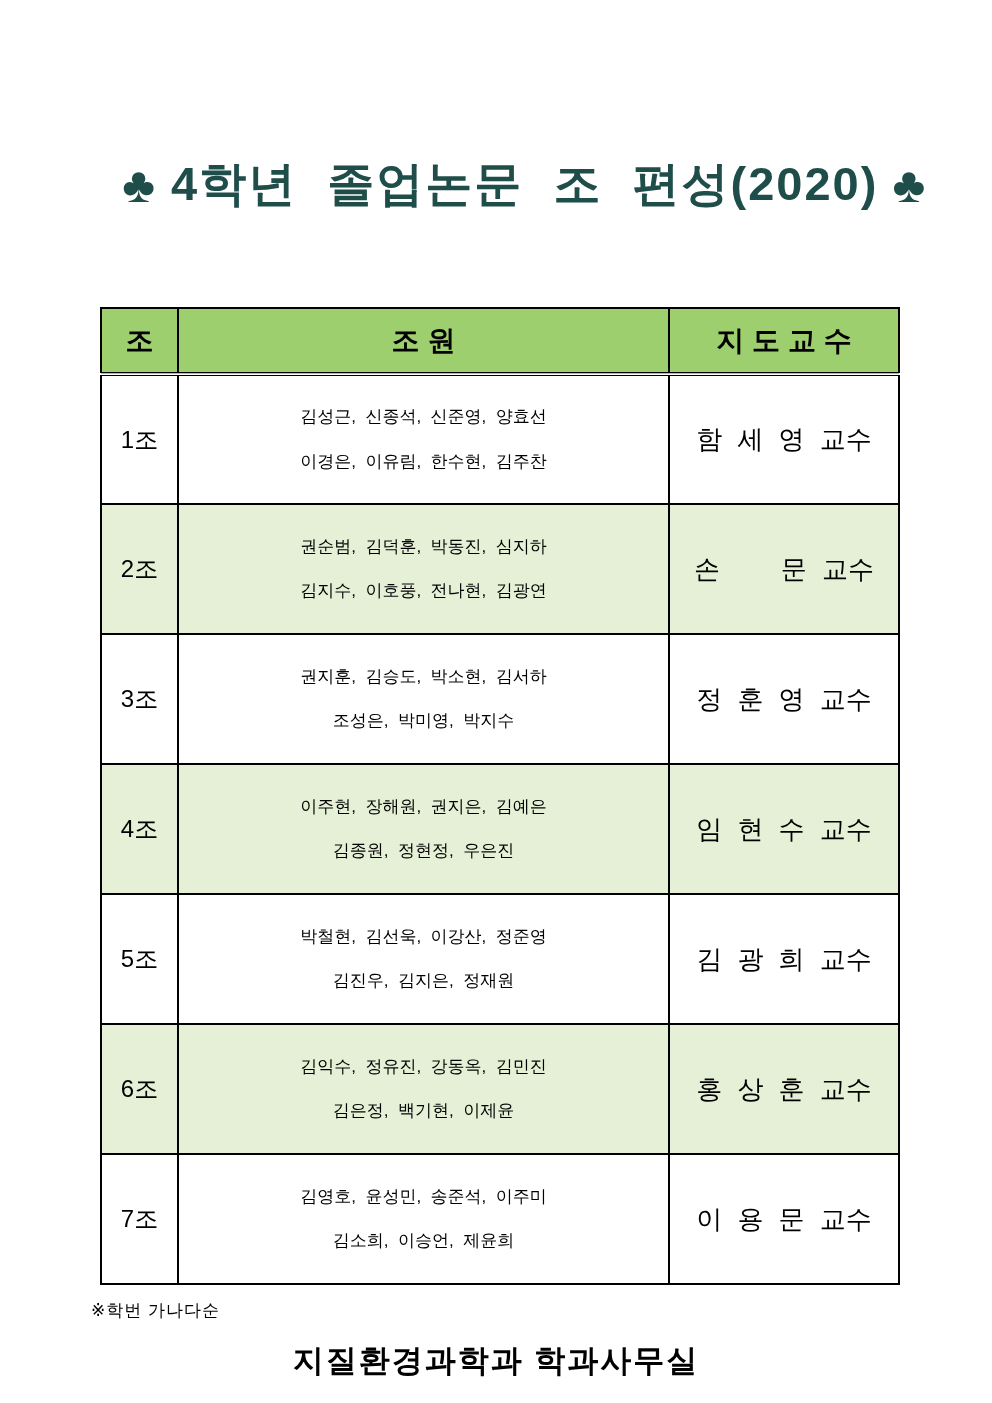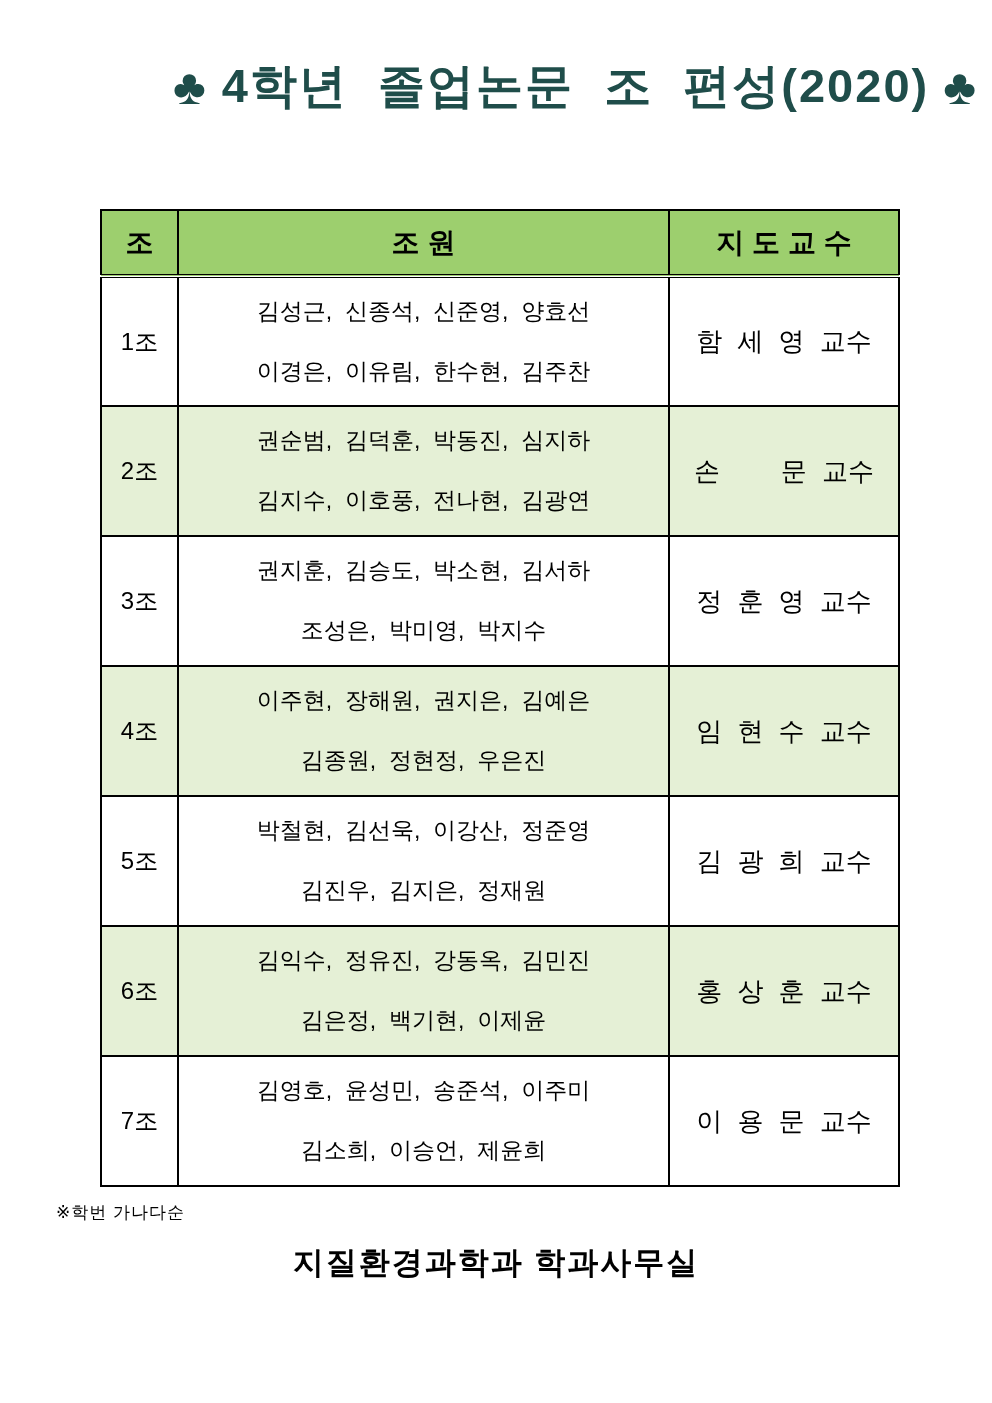--- a/index.html
+++ b/index.html
@@ -13,21 +13,22 @@
   .page {
     position: relative;
     width: 992px;
     height: 1403px;
     background: #ffffff;
     font-family: "Liberation Sans", "DejaVu Sans", sans-serif;
     color: #000000;
     overflow: hidden;
   }
   .doc-title {
-    text-align: right;
+    padding-top: 98px;
+    text-align: left;
     font-size: 47px;
     font-weight: bold;
     color: var(--title-color);
     letter-spacing: 2px;
     white-space: pre;
     margin-left: 48px;
   }
   .doc-title .club {
     font-size: 50px;
     vertical-align: -2px;
@@ -56,30 +57,30 @@
     white-space: pre;
   }
   table.roster td {
     border: 2px solid var(--border-color);
     text-align: center;
     vertical-align: middle;
   }
   table.roster tbody tr { height: 130px; background: #ffffff; }
   table.roster tbody tr:nth-child(even) { background: var(--row-alt-bg); }
   td.group-cell { font-size: 24px; }
-  td.members-cell { font-size: 23px; }
+  td.members-cell { font-size: 17px; }
   .member-line { line-height: 2.6; white-space: pre; }
   td.prof-cell {
     font-size: 26px;
     white-space: pre;
     word-spacing: 8px;
     margin-top: 24px;
   }
   .footnote {
-    margin: 14px 0 0 56px;
+    margin: 14px 0 0 91px;
     font-size: 17px;
     letter-spacing: 1px;
   }
   .doc-footer {
     margin-top: 18px;
     text-align: center;
     font-size: 31px;
     font-weight: bold;
     letter-spacing: 2px;
     white-space: pre;

